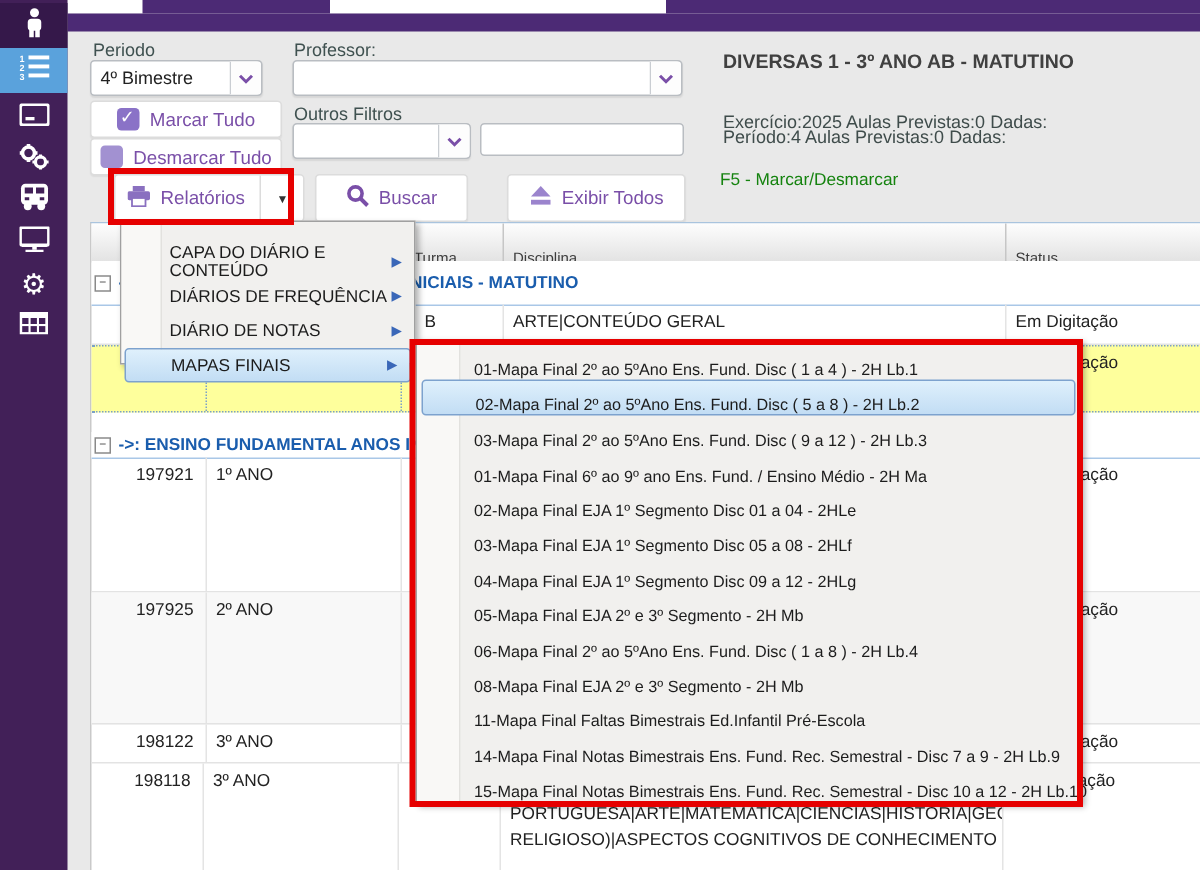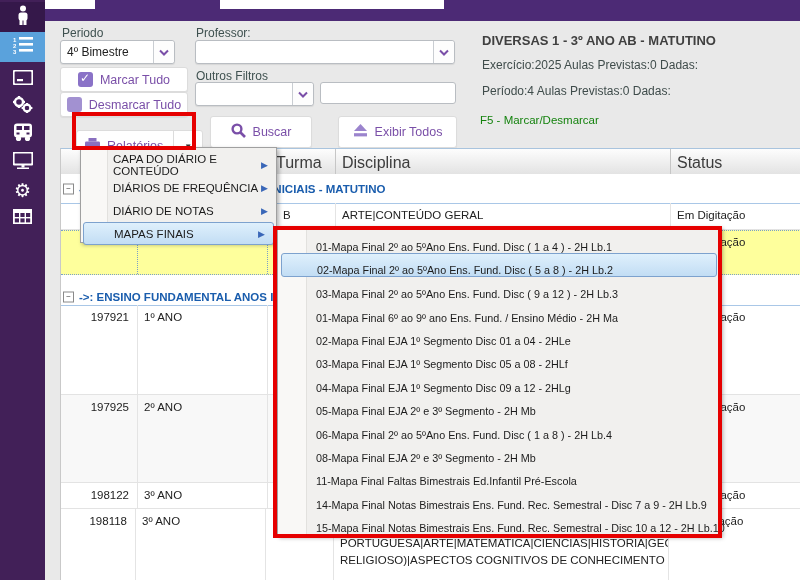--- a/index.html
+++ b/index.html
@@ -37,33 +37,33 @@
   .splitbtn .arrow{width:28px;border-left:1px solid #dcdcdc;display:flex;align-items:center;justify-content:center;color:#333;font-size:8px;}
 
   
   .info-title{position:absolute;font-size:13px;font-weight:bold;color:#404040;}
   .info-line{position:absolute;font-size:12px;color:#3f4c4b;}
   .info-hint{position:absolute;font-size:11.5px;color:#15830f;}
 
   
   .table{position:absolute;left:60px;top:148px;width:740px;height:432px;background:#fff;border-top:1px solid #a9c4de;border-left:1px solid #c9c9c9;}
   .thead{position:absolute;left:0;top:0;width:740px;height:25px;background:linear-gradient(#fdfdfd,#e3e3e3);border-bottom:1px solid #c0c0c0;display:flex;}
-  .th{font-size:16px;color:#3c3c3c;padding:5px 0 0 6px;border-right:1px solid #c6c6c6;box-sizing:border-box;}
+  .th{font-size:10px;color:#3c3c3c;padding:18px 0 0 6px;border-right:1px solid #c6c6c6;box-sizing:border-box;}
   .trow{position:absolute;left:0;width:740px;display:flex;border-bottom:1px solid #e3e3e3;box-sizing:border-box;}
   .td{font-size:11.5px;color:#222;padding:6px 5px 0 6px;border-right:1px solid #e4e4e4;box-sizing:border-box;white-space:nowrap;overflow:hidden;}
   .td.num{text-align:right;padding-right:8px;}
   .group-row{position:absolute;left:0;width:740px;border-bottom:1px solid #a9c7e7;background:#fff;}
   .group-row .glabel{position:absolute;left:18px;top:50%;transform:translateY(-50%);font-size:11.5px;font-weight:bold;color:#1a5dad;white-space:nowrap;}
   .collapse-box{position:absolute;left:2px;top:50%;transform:translateY(-50%);width:9px;height:9px;border:1px solid #8a8a8a;background:#fff;font-size:8px;line-height:7px;text-align:center;color:#444;}
   .yellow-row{position:absolute;left:0;width:740px;background:#feff9c;border-top:1px dotted #7aa0c8;border-bottom:1px dotted #7aa0c8;box-sizing:border-box;display:flex;}
   .yellow-row .td{border-right:1px dotted #7aa0c8;padding-top:5px;}
   .disc-line{position:absolute;font-size:11.5px;color:#222;white-space:nowrap;}
 
   
-  .menu{position:absolute;left:80px;top:147px;width:197px;height:96px;background:#f1f0ee;border:1px solid #a0a0a0;box-shadow:2px 2px 4px rgba(0,0,0,.3);z-index:20;padding-top:5px;box-sizing:border-box;}
+  .menu{position:absolute;left:80px;top:147px;width:197px;height:96px;background:#f1f0ee;border:1px solid #a0a0a0;box-shadow:2px 2px 4px rgba(0,0,0,.3);z-index:20;padding-top:15px;box-sizing:border-box;}
   .menu .gutter{position:absolute;left:0;top:0;bottom:0;width:26px;background:#f9f8f6;border-right:1px solid #e2e1de;}
   .mitem{position:relative;height:23px;display:flex;align-items:center;font-size:11.5px;color:#1c1c1c;padding-left:32px;cursor:pointer;}
   .mitem .marrow{position:absolute;right:8px;color:#3a67b8;font-size:9px;}
   .mitem.selected{background:linear-gradient(#dff0fc,#c2ddf4);border:1px solid #7da2ce;border-radius:3px;margin:0 2px;padding-left:30px;height:21px;}
   .submenu{position:absolute;left:277px;top:226px;width:444px;height:310px;background:#f1f0ee;border:1px solid #a0a0a0;box-shadow:2px 2px 4px rgba(0,0,0,.3);z-index:25;padding-top:3px;box-sizing:border-box;}
   .submenu .gutter{position:absolute;left:0;top:0;bottom:0;width:28px;background:#f9f8f6;border-right:1px solid #e2e1de;}
   .sitem{position:relative;height:23.4px;display:flex;align-items:flex-end;font-size:10.8px;color:#1c1c1c;padding-left:38px;cursor:pointer;white-space:nowrap;}
   .sitem.selected{background:linear-gradient(#dff0fc,#c2ddf4);border:1px solid #7da2ce;border-radius:3px;margin:0 3px;padding-left:35px;height:21.4px;}
 
   
@@ -199,21 +199,21 @@
   <div class="combo" style="left:195px;top:82px;width:117px;">
     <span class="val"></span>
     <span class="chev">
         <svg width="10" height="7">
           <polyline points="1,1.5 5,5.5 9,1.5" stroke="#7a4fa8" stroke-width="2" fill="none"></polyline>
         </svg>
       </span>
   </div>
   <input class="tinput" style="left: 320px; top: 82px; width: 124px;" value="">
 
-  <div class="splitbtn" style="left:76px;top:116px;height:30px;margin-top:14px;">
+  <div class="splitbtn" style="left:76px;top:116px;height:30px;">
     <span class="main">
       <span>
         <svg width="15" height="14" viewBox="0 0 15 14">
             <rect x="3.5" y="0" width="8" height="3.5" fill="#8a70c0"></rect>
             <rect x="0" y="3.5" width="15" height="6" rx="1.2" fill="#8a70c0"></rect>
             <rect x="3" y="8" width="9" height="5.5" fill="#fff" stroke="#8a70c0" stroke-width="1.2"></rect>
           </svg>
       </span>
       <span>Relatórios</span>
     </span>
@@ -234,21 +234,21 @@
     <span>
       <svg width="15" height="13" viewBox="0 0 15 13">
           <path d="M7.5 0 L14 7 L1 7 Z" fill="#9b84cd"></path>
           <rect x="1" y="9.2" width="13" height="3.2" fill="#9b84cd"></rect>
         </svg>
     </span>
     <span>Exibir Todos</span>
   </div>
 
   <div class="info-title" style="left:482px;top:33px;">DIVERSAS 1 - 3º ANO AB - MATUTINO</div>
-  <div class="info-line" style="left:482px;top:58px;">Exercício:2025 Aulas Previstas:0 Dadas:</div>
+  <div class="info-line" style="left:482px;top:74px;">Exercício:2025 Aulas Previstas:0 Dadas:</div>
   <div class="info-line" style="left:482px;top:84px;">Período:4 Aulas Previstas:0 Dadas:</div>
   <div class="info-hint" style="left:480px;top:114px;">F5 - Marcar/Desmarcar</div>
 
   <div class="table">
     <div class="thead">
       <div class="th" style="width:77px;"></div>
       <div class="th" style="width:130px;"></div>
       <div class="th" style="width:68px;padding-left:8px;">Turma</div>
       <div class="th" style="width:335px;">Disciplina</div>
       <div class="th" style="width:130px;border-right:none;">Status</div>

